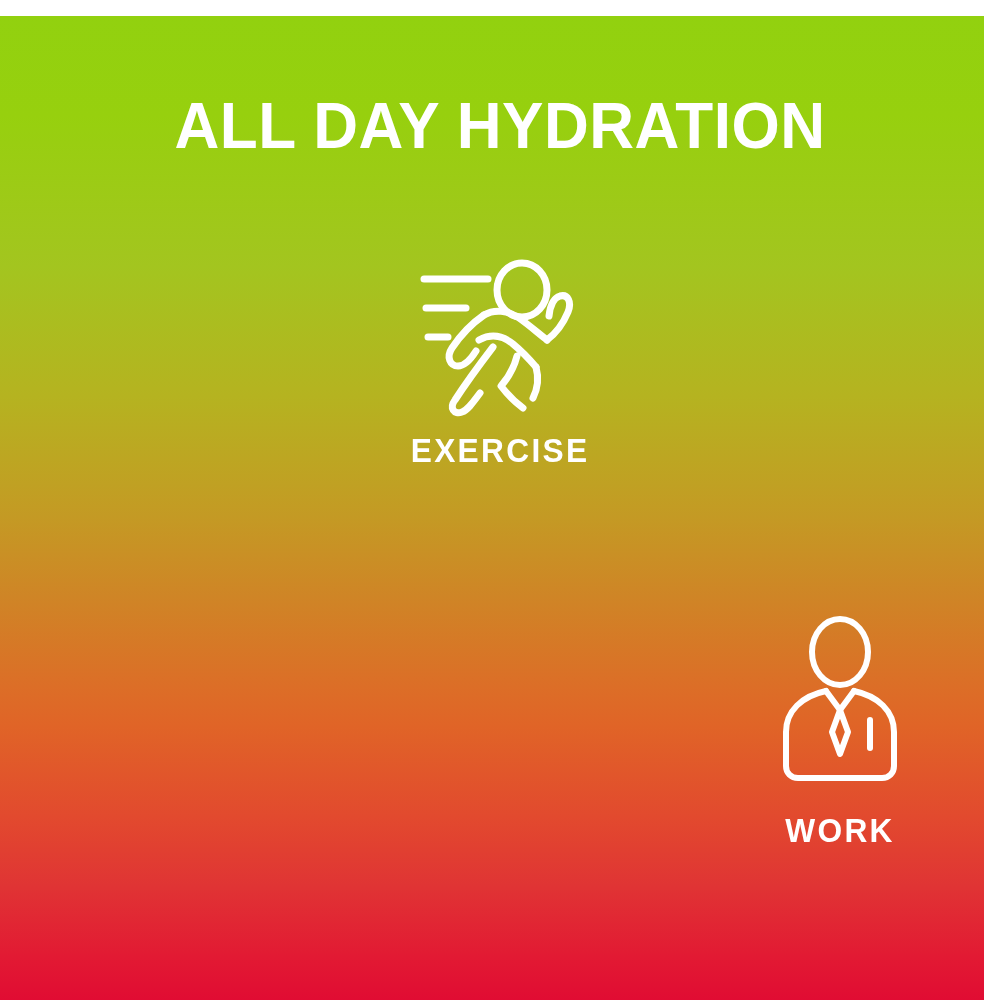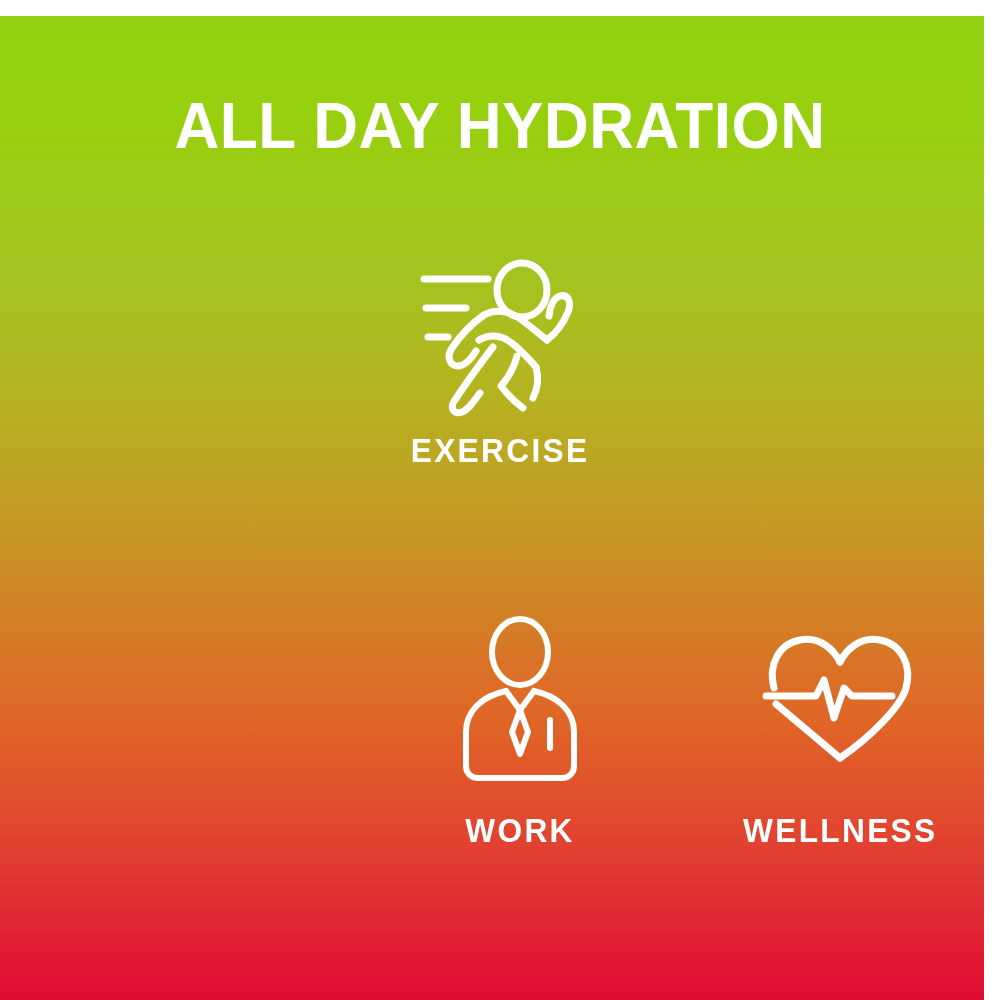--- a/index.html
+++ b/index.html
@@ -49,20 +49,21 @@
     transform-origin: center;
     white-space: nowrap;
   }
 
   .row {
     position: absolute;
     left: 0;
     width: 1000px;
     display: flex;
     justify-content: center;
+    gap: 36px;
   }
   .row-top {
     top: 236px;
   }
   .row-bottom {
     top: 596px;
     justify-content: flex-end;
   }
 
   .cell {
@@ -162,31 +163,16 @@
 
           <path class="stroke" stroke-width="6" d="M62 96 L54 118 L62 140 L70 118 Z"></path>
 
           <path class="stroke" stroke-width="6" d="M92 106 L92 134"></path>
         </svg>
       </div>
       <div class="caption">WORK</div>
     </div>
 
 
-    <div class="cell">
-      <div class="icon-box">
-        <svg width="156" height="132" viewBox="0 0 156 132" aria-hidden="true">
-
-          <path class="stroke" stroke-width="7" d="M12 56 C6 34 16 12 38 8 C58 4 72 18 78 30"></path>
-          <path class="stroke" stroke-width="7" d="M14 72 L78 126"></path>
-
-          <path class="stroke" stroke-width="7" d="M78 30 C84 18 98 4 118 8 C140 12 150 34 144 56
-                   C139 74 110 104 78 126"></path>
-
-          <path class="stroke" stroke-width="7" d="M4 64 H46 L54 64 L62 48 L72 86 L82 56 L90 64 H130"></path>
-        </svg>
-      </div>
-      <div class="caption">WELLNESS</div>
-    </div>
 
   </div>
 
 </div>
 
 </body></html>

